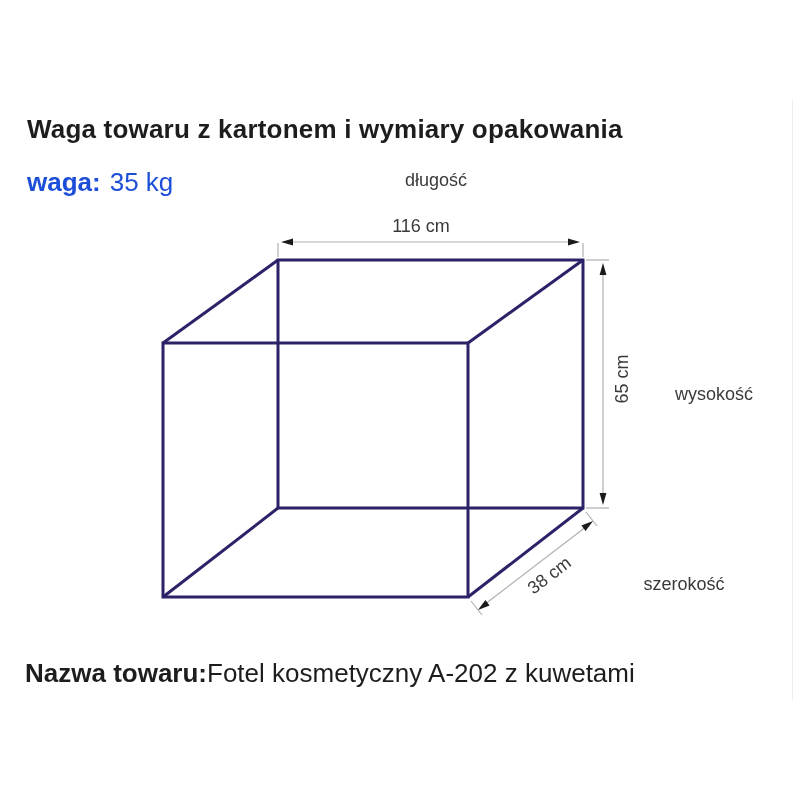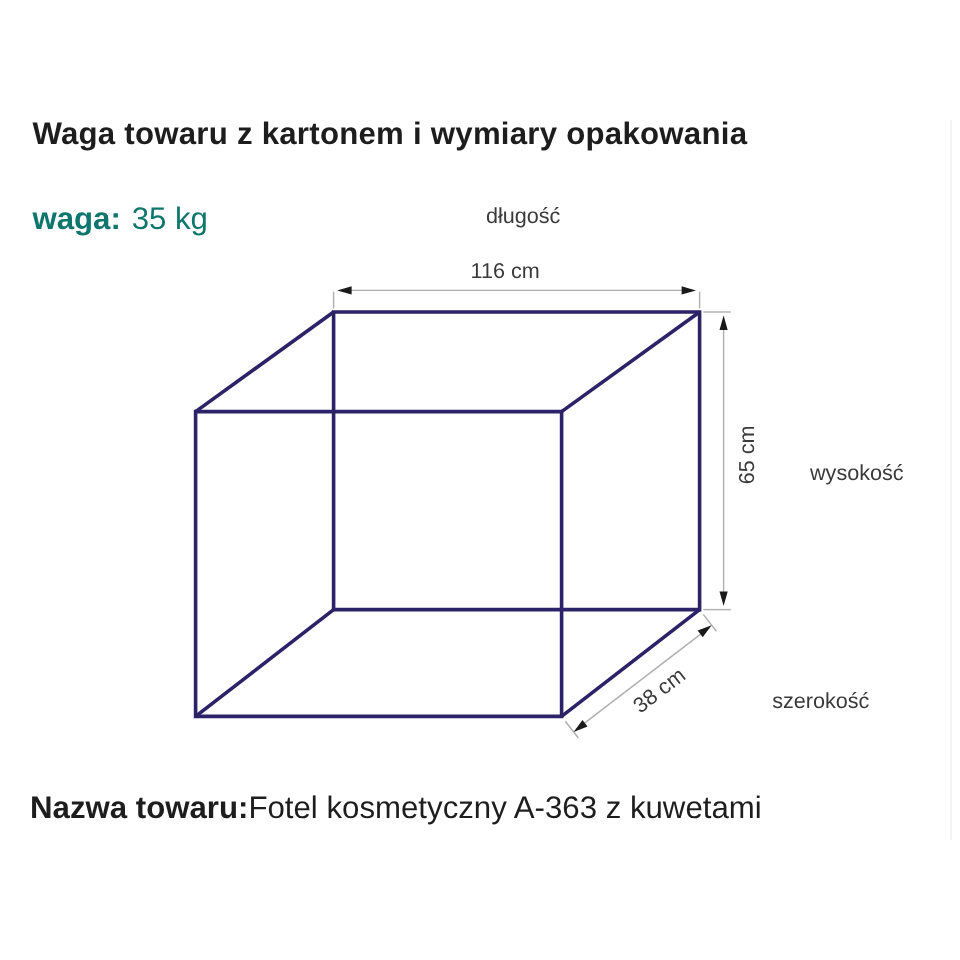--- a/index.html
+++ b/index.html
@@ -2,25 +2,25 @@
 <html><head>
 <meta charset="utf-8">
 <style>
   html,body{margin:0;padding:0;}
   body{
     width:800px;height:800px;position:relative;background:#ffffff;
     font-family:"Liberation Sans",sans-serif;color:#1e1e1e;overflow:hidden;
   }
   .abs{position:absolute;}
   .title{
-    left:27px;top:96px;font-size:26px;font-weight:bold;
+    left:27px;top:114px;font-size:26px;font-weight:bold;
     letter-spacing:.2px;white-space:nowrap;color:#1d1d1d;
   }
   .weight-line{
-    left:27px;top:167px;font-size:26px;white-space:nowrap;color:#0f766e;
+    left:27px;top:167px;font-size:26px;white-space:nowrap;color:#1d4ed8;
   }
   .weight-line .lbl{font-weight:bold;margin-right:9px;}
   .product-line{
     left:25px;top:658px;font-size:26px;white-space:nowrap;color:#1d1d1d;
   }
   .product-line .lbl{font-weight:bold;}
   .diagram-svg{left:0;top:0;width:800px;height:800px;}
   .edge{stroke:#2b2268;stroke-width:3;fill:none;}
   .dim{stroke:#b0b0b0;stroke-width:1.2;fill:none;}
   .ah{fill:#1a1a1a;stroke:none;}
@@ -76,16 +76,16 @@
     <line class="dim" x1="586" y1="512" x2="597" y2="526"></line>
     <line class="dim" x1="480" y1="608" x2="591" y2="523"></line>
     <polygon class="ah" points="478,610 489.6,605.5 485.4,599.9"></polygon>
     <polygon class="ah" points="593,521 585.6,531.1 581.4,525.5"></polygon>
     <text class="dlabel" transform="translate(553,580) rotate(-37.5)" text-anchor="middle">38 cm</text>
     <text class="dlabel" x="684" y="590" text-anchor="middle">szerokość</text>
   </g>
 </svg>
 
 <div class="abs product-line">
-  <span class="lbl">Nazwa towaru:</span><span>Fotel kosmetyczny A-363 z kuwetami</span>
+  <span class="lbl">Nazwa towaru:</span><span>Fotel kosmetyczny A-202 z kuwetami</span>
 </div>
 
 <div class="abs page-edge"></div>
 
 </body></html>

